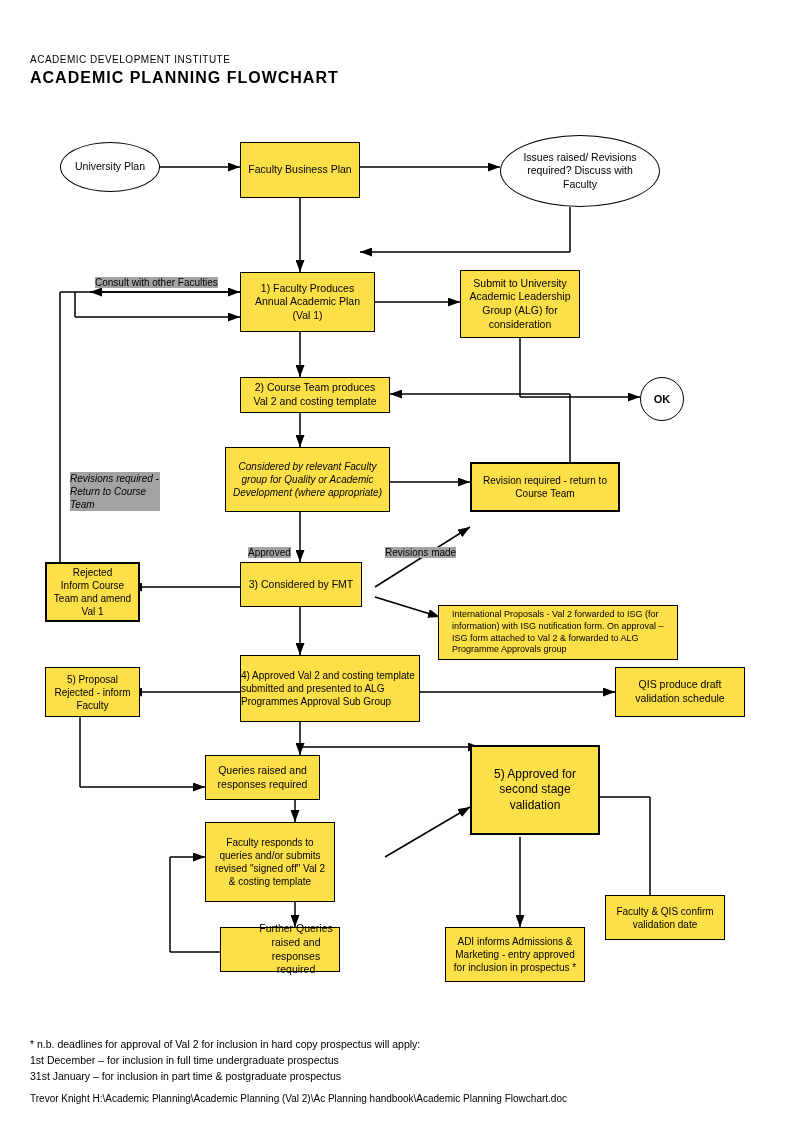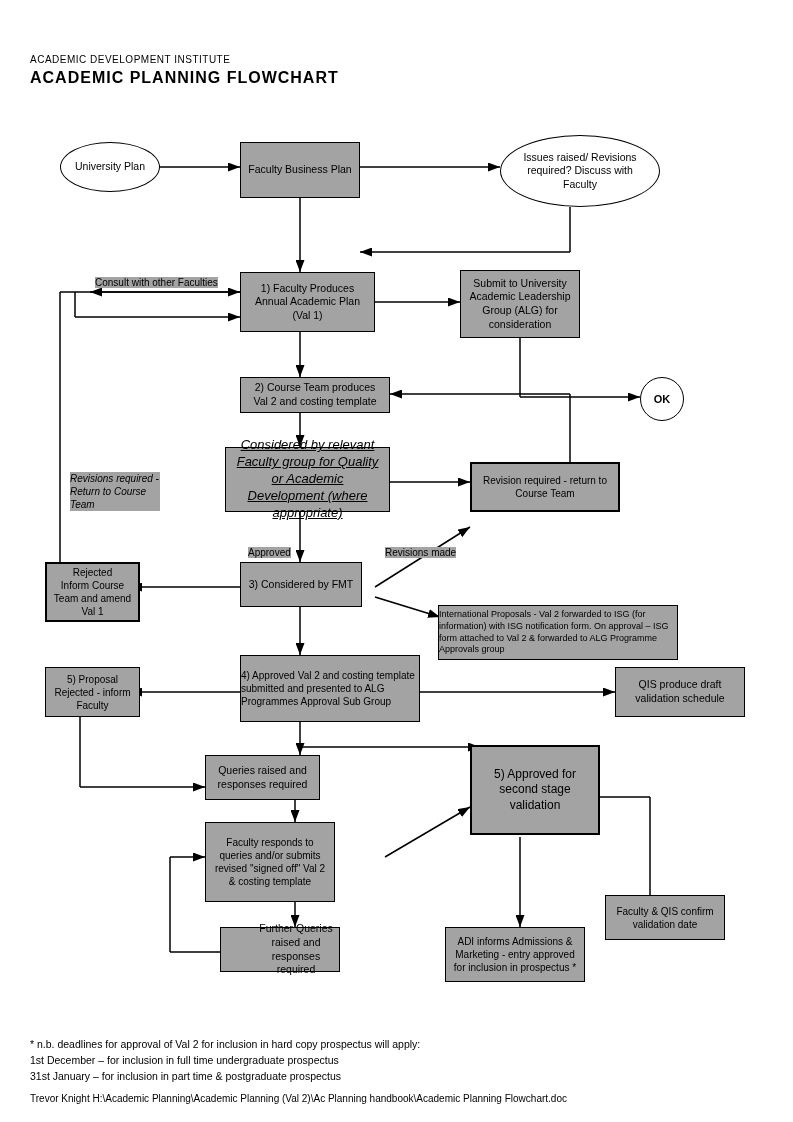--- a/index.html
+++ b/index.html
@@ -33,21 +33,21 @@
     }
     .flowchart-area {
       position: relative;
       width: 733px;
       height: 920px;
     }
     
     .fc-box {
       position: absolute;
       border: 1.5px solid #000;
-      background: #a3a3a3;
+      background: #fde047;
       display: flex;
       align-items: center;
       justify-content: center;
       text-align: center;
       padding: 4px 6px;
       font-size: 10.5px;
       line-height: 1.3;
     }
     .fc-box.bold-border {
       border-width: 2.5px;
@@ -222,21 +222,21 @@
     </div>
 
     <div class="fc-box" style="left:210px; top:270px; width:150px; height:36px;">
       <span>2) Course Team produces Val 2 and costing template</span>
     </div>
 
     <div class="fc-circle" style="left:610px; top:270px; width:44px; height:44px;">
       <span>OK</span>
     </div>
 
-    <div class="fc-box fc-italic" style="left:195px; top:340px; width:165px; height:65px; font-size:13px;text-decoration:underline;">
+    <div class="fc-box fc-italic" style="left:195px; top:340px; width:165px; height:65px; font-size:10px;">
       <span>Considered by relevant Faculty group for Quality or Academic Development (where appropriate)</span>
     </div>
 
     <div class="fc-label" style="left:218px; top:440px;">
       <span>Approved</span>
     </div>
 
     <div class="fc-box bold-border" style="left:440px; top:355px; width:150px; height:50px; font-size:10px;">
       <span>Revision required - return to Course Team</span>
     </div>
@@ -251,21 +251,21 @@
 
     <div class="fc-box bold-border" style="left:15px; top:455px; width:95px; height:60px; white-space: pre-line; font-size:10px;">
       <span>Rejected
 Inform Course Team and amend Val 1</span>
     </div>
 
     <div class="fc-label fc-italic" style="left:40px; top:365px; width:90px; font-size:10px; line-height:1.3;">
       <span>Revisions required - Return to Course Team</span>
     </div>
 
-    <div class="fc-box" style="left:408px; top:498px; width:240px; height:55px; font-size:9px; text-align:left; padding:3px 0;">
+    <div class="fc-box" style="left:408px; top:498px; width:240px; height:55px; font-size:9px; text-align:left; padding:3px 13px;">
       <span>International Proposals - Val 2 forwarded to ISG (for information) with ISG notification form. On approval – ISG form attached to Val 2 &amp; forwarded to ALG Programme Approvals group</span>
     </div>
 
     <div class="fc-box" style="left:210px; top:548px; width:180px; height:67px; text-align:left; padding:4px 0; font-size:10px;">
       <span>4) Approved Val 2 and costing template submitted and presented to ALG Programmes Approval Sub Group</span>
     </div>
 
     <div class="fc-box" style="left:585px; top:560px; width:130px; height:50px;">
       <span>QIS produce draft validation schedule</span>
     </div>

